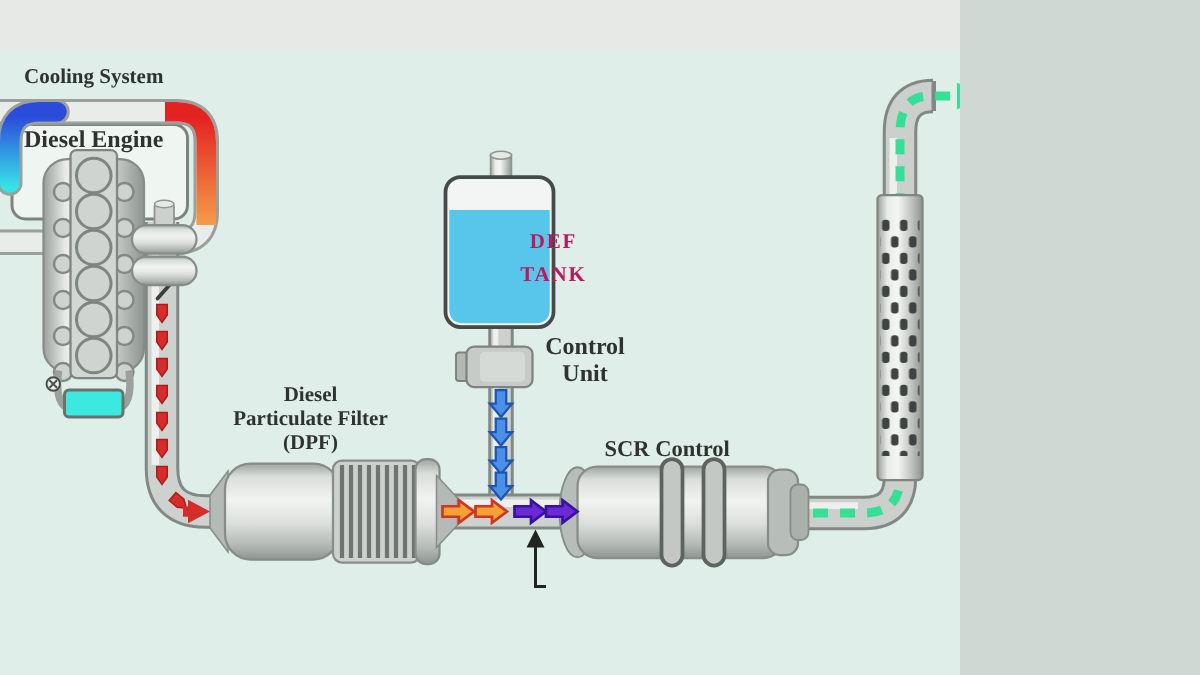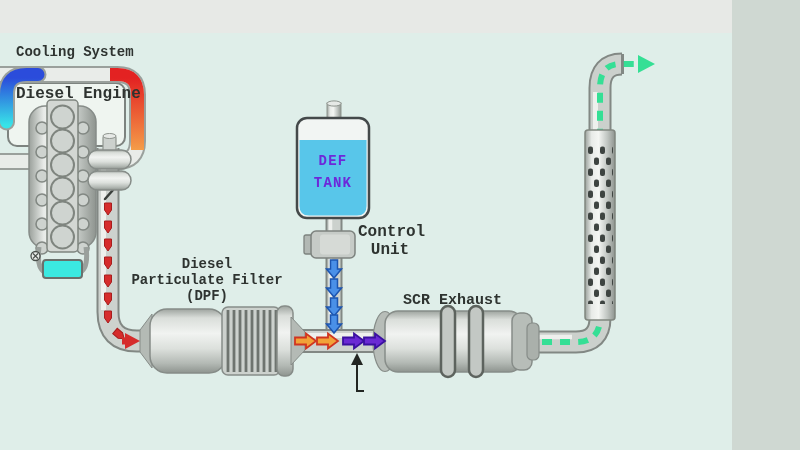--- a/index.html
+++ b/index.html
@@ -1,24 +1,24 @@
 <!DOCTYPE html>
 <html><head>
 <meta charset="utf-8">
 <style>
   html,body{margin:0;padding:0;background:#cfd8d2;}
-  .stage{position:relative;width:732px;height:450px;background:#dfeee9;overflow:hidden;
-         font-family:Liberation Mono, monospace;}
+  .stage{position:relative;width:640px;height:450px;background:#dfeee9;overflow:hidden;
+         font-family:Liberation Serif, serif;}
   .stage svg{position:absolute;left:0;top:0;}
   .lbl{position:absolute;font-weight:700;color:#2e3330;white-space:pre-line;line-height:1.15;}
   .lbl-cooling{left:16px;top:44px;font-size:14px;}
   .lbl-engine{left:16px;top:85px;font-size:16px;}
   .lbl-dpf{left:128px;top:256px;width:158px;font-size:14px;text-align:center;}
-  .lbl-deftank{left:297px;top:151px;width:72px;font-size:14px;color:#6d28d9;
-               letter-spacing:1.2px;line-height:1.55;text-align:center;}
+  .lbl-deftank{left:297px;top:151px;width:72px;font-size:14px;color:#be185d;
+               letter-spacing:1.2px;line-height:1.55;text-align:center;padding-left:36px;}
   .lbl-ctrl{left:358px;top:223px;width:64px;font-size:16px;text-align:center;}
   .lbl-scr{left:403px;top:292px;font-size:15px;}
   .lbl-exh{left:366px;top:383px;font-size:15px;}
   .envbox{position:absolute;left:659px;top:44px;width:118px;height:91px;border-radius:8px;
           background:linear-gradient(165deg,#5fca7a 0%,#50b2c0 55%,#4aa4da 100%);
           border:1px solid rgba(255,255,255,.55);box-sizing:border-box;}
   .envbox .txt{margin-top:9px;width:100%;text-align:center;font-weight:700;font-size:12px;
           line-height:17px;color:#ffffff;letter-spacing:.2px;white-space:pre-line;}
 </style>
 </head>
@@ -229,16 +229,16 @@
 
 <div class="lbl lbl-cooling">Cooling System</div>
 <div class="lbl lbl-engine">Diesel Engine</div>
 <div class="lbl lbl-dpf">Diesel
 Particulate Filter
 (DPF)</div>
 <div class="lbl lbl-deftank">DEF
 TANK</div>
 <div class="lbl lbl-ctrl">Control
 Unit</div>
-<div class="lbl lbl-scr">SCR Exhaust</div>
+<div class="lbl lbl-scr">SCR Control</div>
 
 
 </div>
 
 </body></html>

